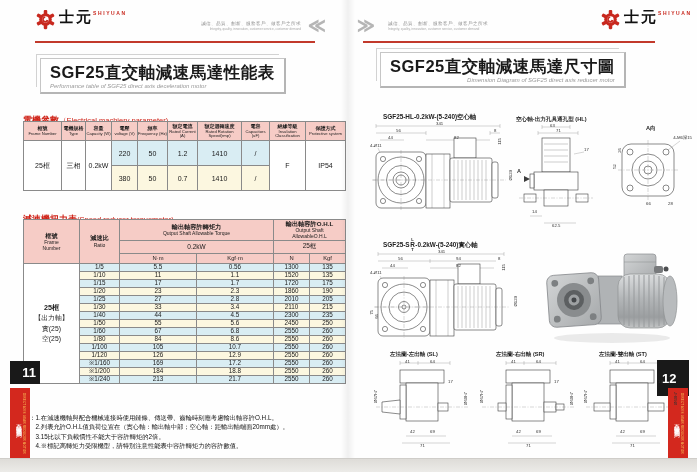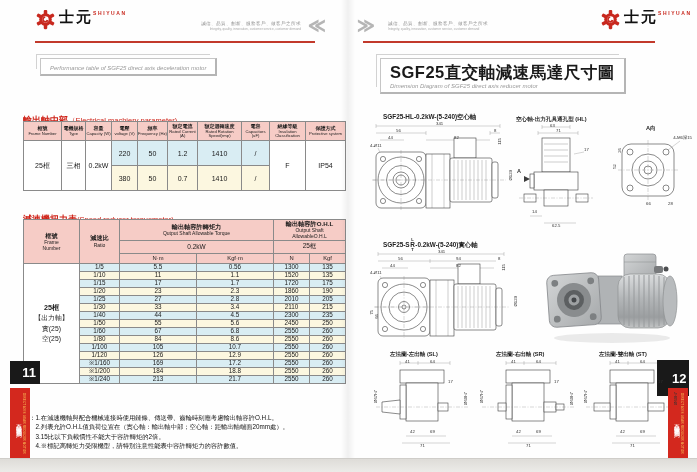--- a/index.html
+++ b/index.html
@@ -118,25 +118,26 @@
     </span>
   </div>
   <div class="slogan" style="left:196px;top:21px;width:105px;text-align:right;">
     <span class="cn">誠信、品質、創新、服務客戶、做客戶之所求</span>
     <span class="en">Integrity, quality, innovation, customer service, customer demand</span>
   </div>
   <div class="chev" style="left:308px;top:17px;">≪</div>
   <div class="redline" style="left:35px;top:41px;width:280px;"></div>
 
   <div class="titlebox" style="left:40px;top:58px;">
+    <div class="t">SGF25直交軸減速馬達性能表</div>
     <div class="s">Performance table of SGF25 direct axis deceleration motor</div>
   </div>
 
   <div class="sec-head" style="left:23px;top:110px;">
-    <span class="cn">輸出軸中部</span><span class="en">（Electrical machiery parameter)</span>
+    <span class="cn">電機參數</span><span class="en">（Electrical machiery parameter)</span>
   </div>
 
   <table class="etable">
     <colgroup>
       <col style="width:38px">
         <col style="width:24px">
         <col style="width:26px">
         <col style="width:26px">
         <col style="width:30px">
       <col style="width:30px">
@@ -407,21 +408,21 @@
         <path d="M-0.5,-3.5 A3.6 3.6 0 1 0 3.4,0.8 L1.2,0.4 A1.6 1.6 0 1 1 -0.2,-1.6 Z" fill="#c8281e"></path>
       </g>
     </svg>
     <span class="txt">
       <span class="cn">士元</span>
       <span class="en">SHIYUAN</span>
     </span>
   </div>
   <div class="redline" style="left:363px;top:41px;width:292px;"></div>
 
-  <div class="titlebox" style="left:380px;top:58px;">
+  <div class="titlebox" style="left:380px;top:52px;text-align:right;">
     <div class="t">SGF25直交軸減速馬達尺寸圖</div>
     <div class="s">Dimension Diagram of SGF25 direct axis reducer motor</div>
   </div>
 
   <div class="fig-label" style="left:383px;top:114px;">SGF25-HL-0.2kW-(5-240)空心軸</div>
   <div class="fig" style="left:370px;top:122px;width:145px;height:108px;">
     <svg width="145" height="108" viewBox="0 0 145 108">
       <line class="dimln" x1="6" y1="4" x2="130" y2="4"></line>
         <line class="dimln" x1="6" y1="2" x2="6" y2="6"></line>
         <line class="dimln" x1="130" y1="2" x2="130" y2="6"></line>
@@ -710,21 +711,21 @@
     <span class="dim" style="left:33px;top:0;">41</span>
     <span class="dim" style="left:58px;top:0;">64</span>
     <span class="dim" style="left:76px;top:20px;">17</span>
     <span class="dim" style="left:38px;top:70px;">42</span>
     <span class="dim" style="left:58px;top:70px;">69</span>
     <span class="dim" style="left:48px;top:84px;">71</span>
     <span class="dim v" style="left:2px;top:30px;">Ø67h7</span>
     <span class="dim v" style="left:92px;top:32px;">Ø60h7</span>
   </div>
 
-  <div class="badge" style="left:657px;top:360px;width:32px;height:36px;justify-content:flex-start;padding-left:15px;">12</div>
+  <div class="badge" style="left:657px;top:360px;width:32px;height:36px;justify-content:flex-start;padding-left:5px;">12</div>
   <div class="redtab" style="left:668px;top:388px;width:20px;height:70px;">
     <span class="vcn">直交軸減速馬達系列</span>
     <span class="ven">DIRECT AXIS GEAR REDUCER MOTOR</span>
   </div>
 
   <div class="fold"></div>
   <div class="bottom-edge"></div>
 </div>
 
 </body></html>

